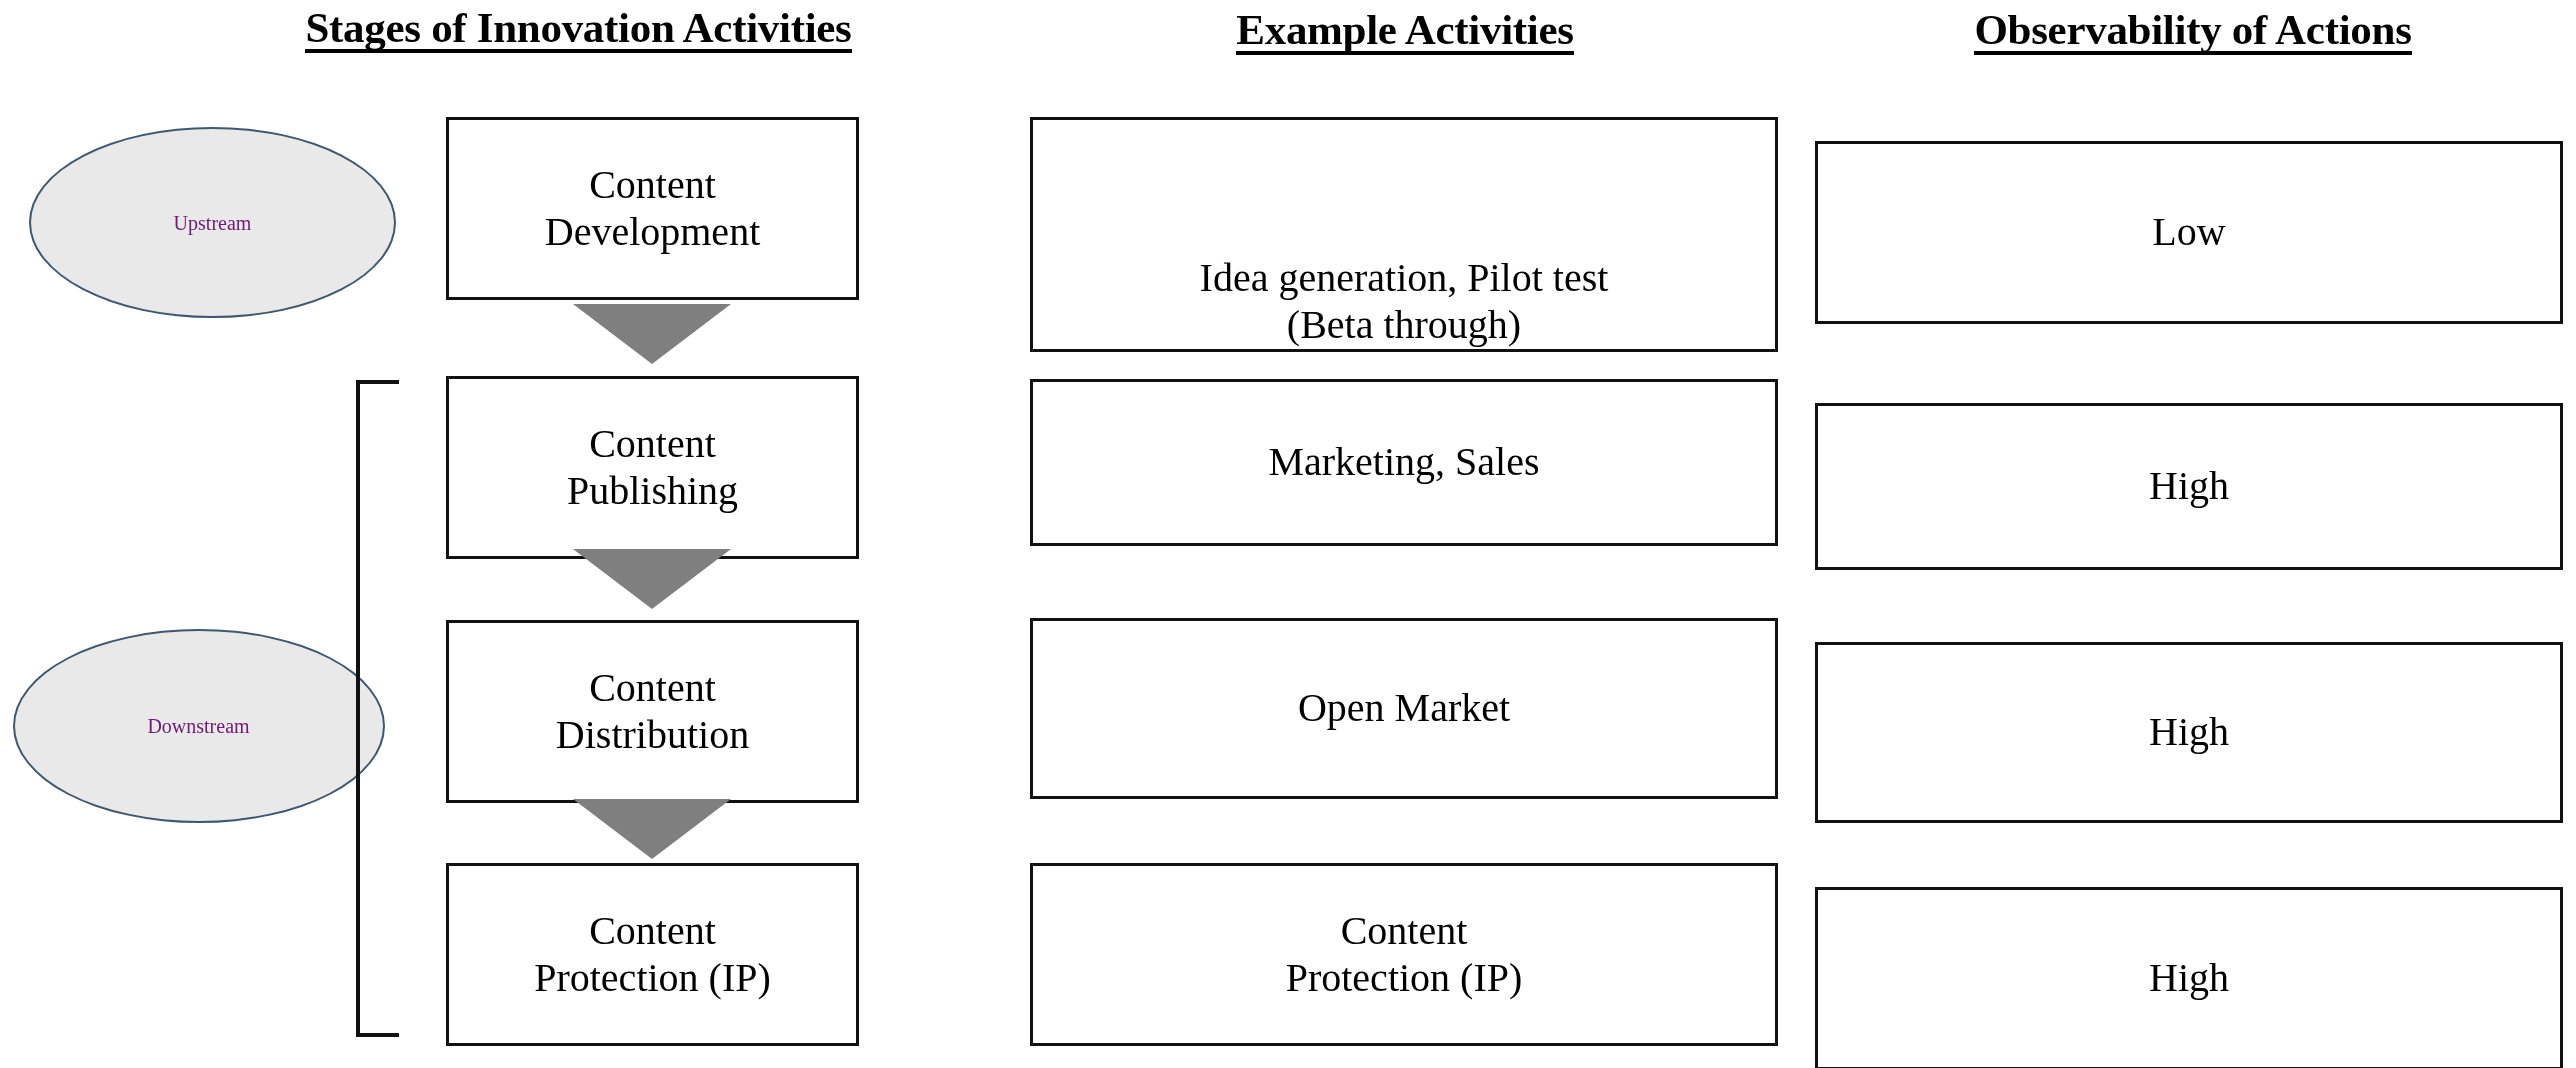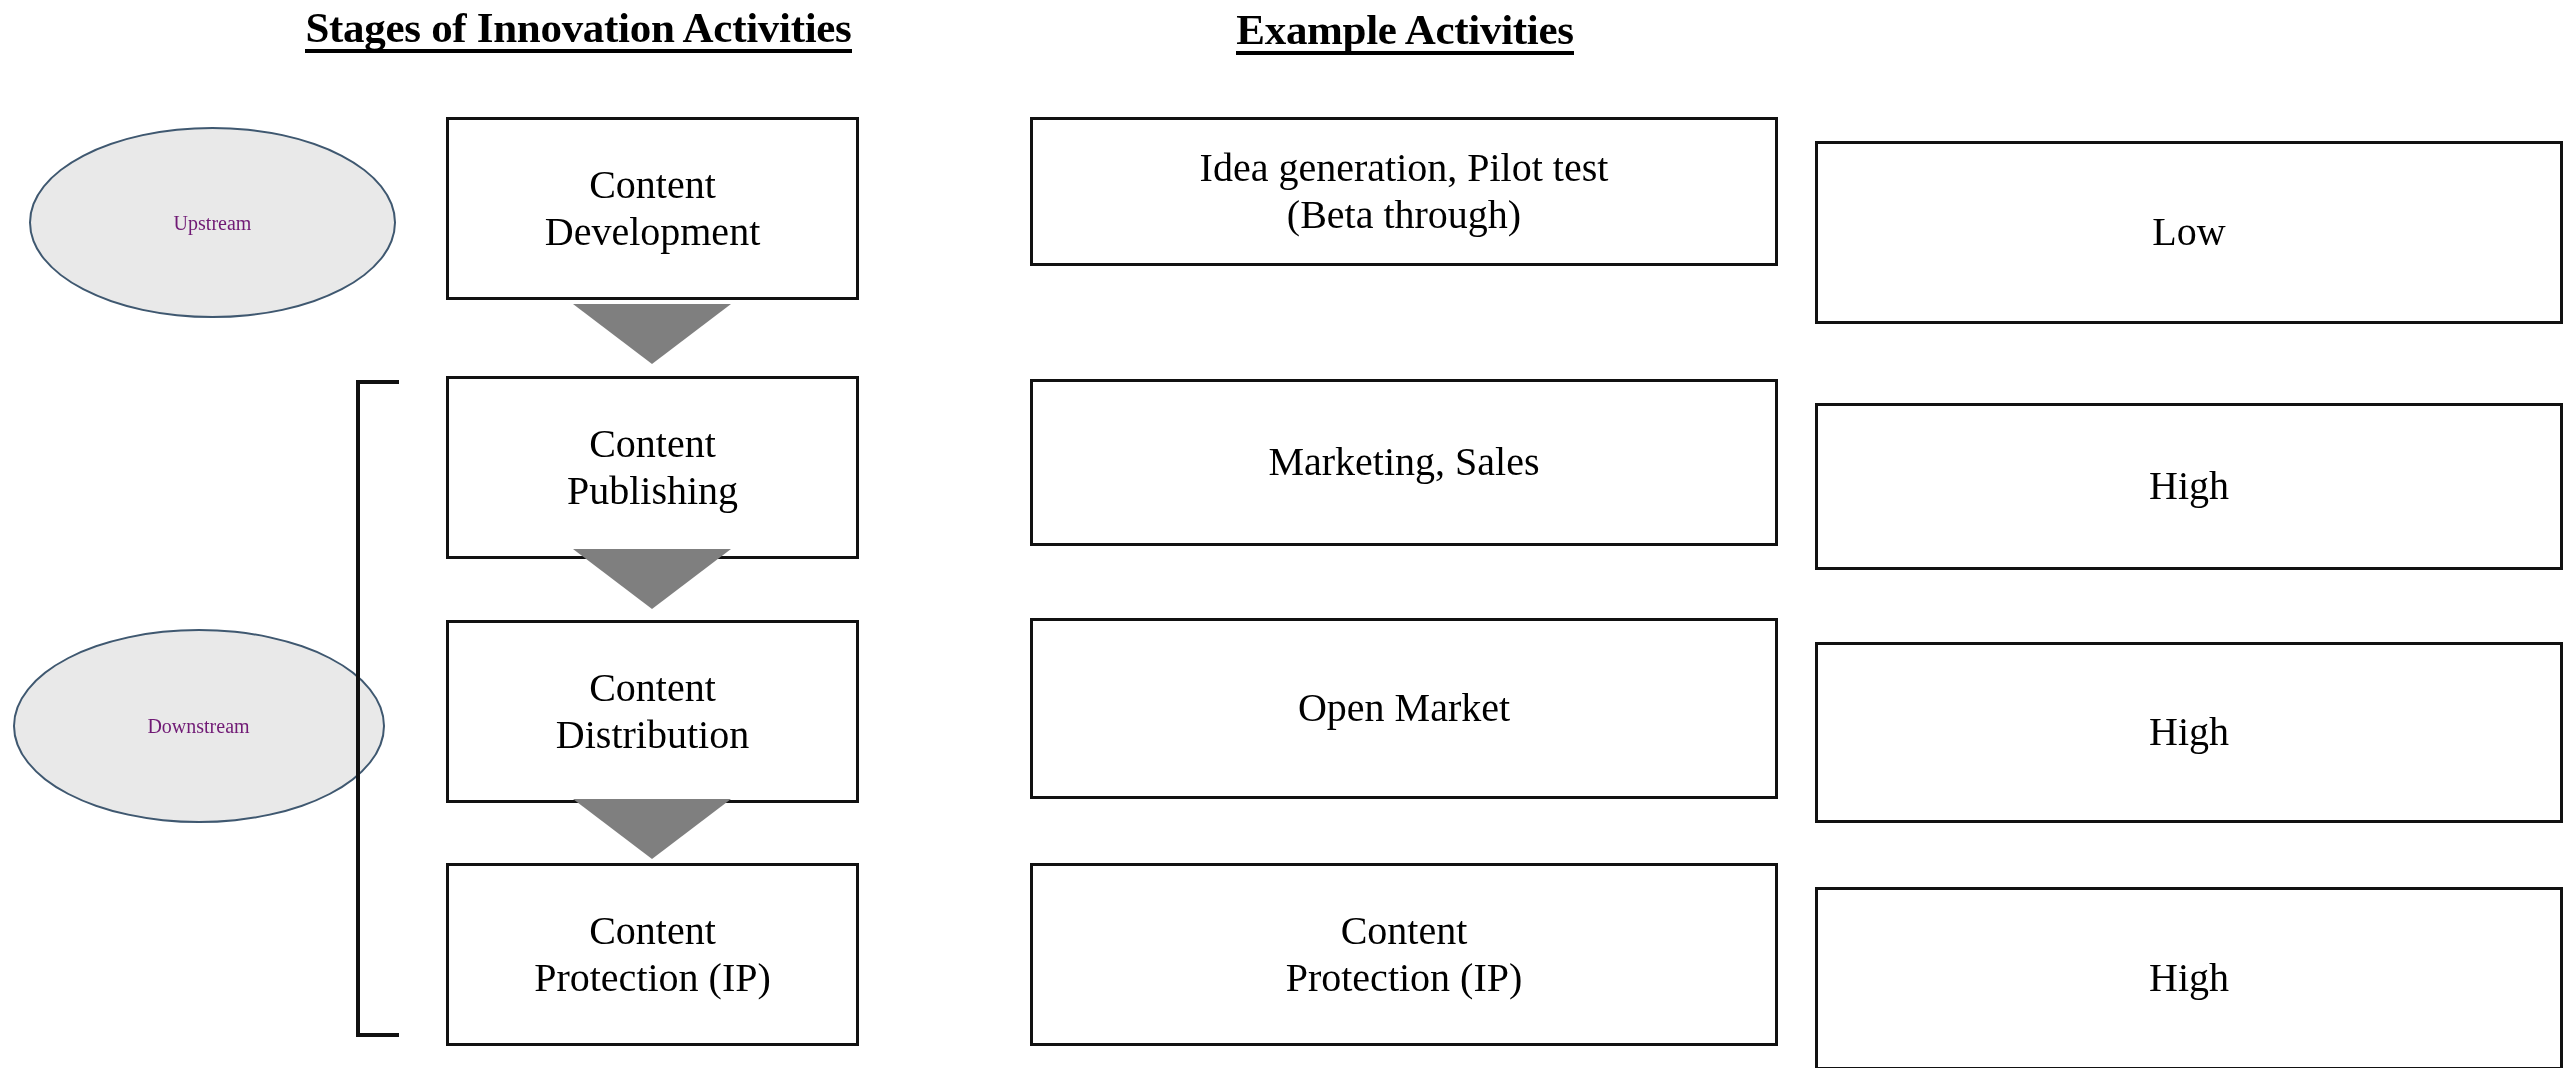--- a/index.html
+++ b/index.html
@@ -84,21 +84,21 @@
 
   
   .stage-box { left: 446px; width: 413px; }
   #stage-box-0 { top: 117px;  height: 183px; }
   #stage-box-1 { top: 376px;  height: 183px; }
   #stage-box-2 { top: 620px;  height: 183px; }
   #stage-box-3 { top: 863px; height: 183px; }
 
   
   .example-box { left: 1030px; width: 748px; }
-  #example-box-0 { top: 117px;  height: 149px; }
+  #example-box-0 { top: 117px;  height: 235px; justify-content: flex-end; }
   #example-box-1 { top: 379px;  height: 167px; }
   #example-box-2 { top: 618px;  height: 181px; }
   #example-box-3 { top: 863px; height: 183px; }
 
   
   .observ-box { left: 1815px; width: 748px; margin-top: 24px; }
   #observ-box-0 { top: 117px;  height: 183px; }
   #observ-box-1 { top: 379px;  height: 167px; }
   #observ-box-2 { top: 618px;  height: 181px; }
   #observ-box-3 { top: 863px; height: 183px; }
@@ -119,20 +119,23 @@
 </head>
 <body>
 
 <div id="canvas">
 
   <div class="col-header" id="header-stages">
     <span class="hdr-text">Stages of Innovation Activities</span>
   </div>
   <div class="col-header" id="header-example">
     <span class="hdr-text">Example Activities</span>
+  </div>
+  <div class="col-header" id="header-observ">
+    <span class="hdr-text">Observability of Actions</span>
   </div>
 
   <div class="stream-ellipse" id="ellipse-upstream">
     <span>Upstream</span>
   </div>
   <div class="stream-ellipse" id="ellipse-downstream">
     <span>Downstream</span>
   </div>
 
   <div id="downstream-bracket"></div>

